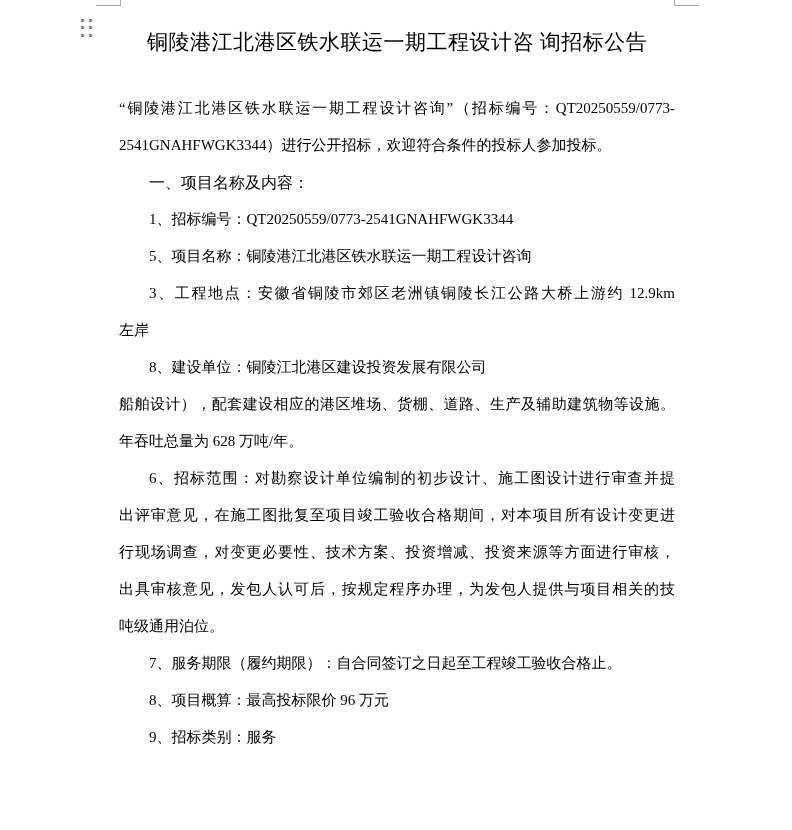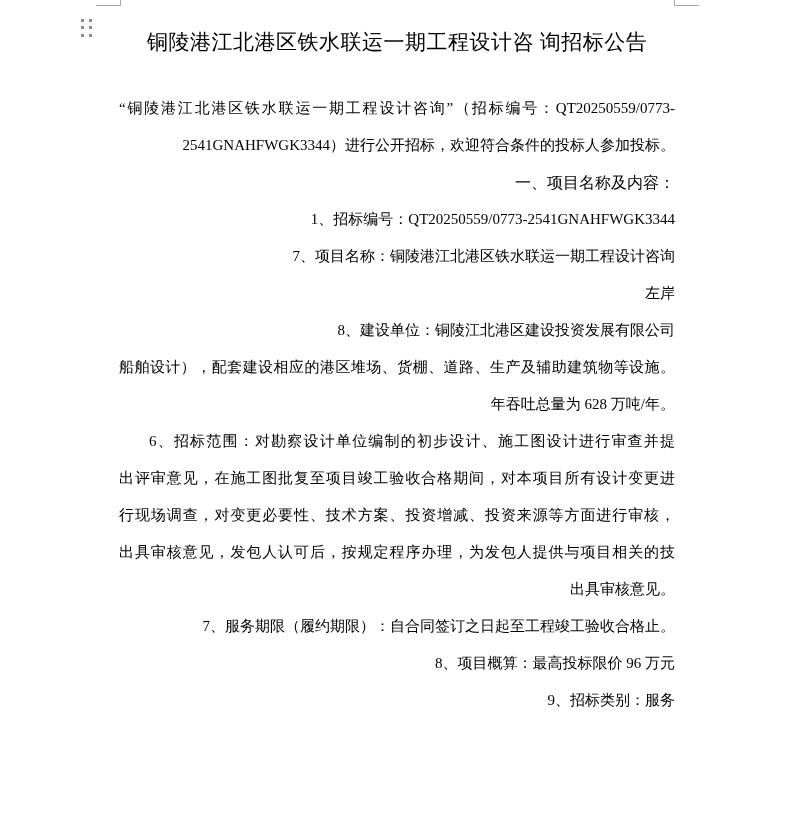--- a/index.html
+++ b/index.html
@@ -34,21 +34,21 @@
     font-weight:normal;
     letter-spacing:0.5px;
     white-space:pre;
   }
   
   .content{position:absolute;left:119px;top:90px;width:556px;}
   .line{
     font-size:15px;
     line-height:37px;
     height:37px;
-    text-align:right;
+    text-align:left;
     white-space:pre-wrap;
   }
   .line.ind{padding-left:30px;}
   .line.jf{text-align:justify;text-align-last:justify;}
   .line.bold{font-weight:normal;font-size:16px;}
 </style>
 </head>
 <body>
 
 <div class="page">
@@ -65,28 +65,29 @@
     <span class="dot"></span>
   </div>
 
   <h1 class="doc-title">铜陵港江北港区铁水联运一期工程设计咨 询招标公告</h1>
 
   <div class="content">
     <div class="line jf">“铜陵港江北港区铁水联运一期工程设计咨询”（招标编号：QT20250559/0773-</div>
     <div class="line">2541GNAHFWGK3344）进行公开招标，欢迎符合条件的投标人参加投标。</div>
     <div class="line ind bold">一、项目名称及内容：</div>
     <div class="line ind">1、招标编号：QT20250559/0773-2541GNAHFWGK3344</div>
-    <div class="line ind">7、项目名称：铜陵港江北港区铁水联运一期工程设计咨询</div>
+    <div class="line ind">5、项目名称：铜陵港江北港区铁水联运一期工程设计咨询</div>
+    <div class="line ind jf">3、工程地点：安徽省铜陵市郊区老洲镇铜陵长江公路大桥上游约 12.9km</div>
     <div class="line">左岸</div>
     <div class="line ind">8、建设单位：铜陵江北港区建设投资发展有限公司</div>
     <div class="line jf">船舶设计），配套建设相应的港区堆场、货棚、道路、生产及辅助建筑物等设施。</div>
     <div class="line">年吞吐总量为 628 万吨/年。</div>
     <div class="line ind jf">6、招标范围：对勘察设计单位编制的初步设计、施工图设计进行审查并提</div>
     <div class="line jf">出评审意见，在施工图批复至项目竣工验收合格期间，对本项目所有设计变更进</div>
     <div class="line jf">行现场调查，对变更必要性、技术方案、投资增减、投资来源等方面进行审核，</div>
     <div class="line jf">出具审核意见，发包人认可后，按规定程序办理，为发包人提供与项目相关的技</div>
-    <div class="line">出具审核意见。</div>
+    <div class="line">吨级通用泊位。</div>
     <div class="line ind">7、服务期限（履约期限）：自合同签订之日起至工程竣工验收合格止。</div>
     <div class="line ind">8、项目概算：最高投标限价 96 万元</div>
     <div class="line ind">9、招标类别：服务</div>
   </div>
 
 </div>
 
 </body></html>

